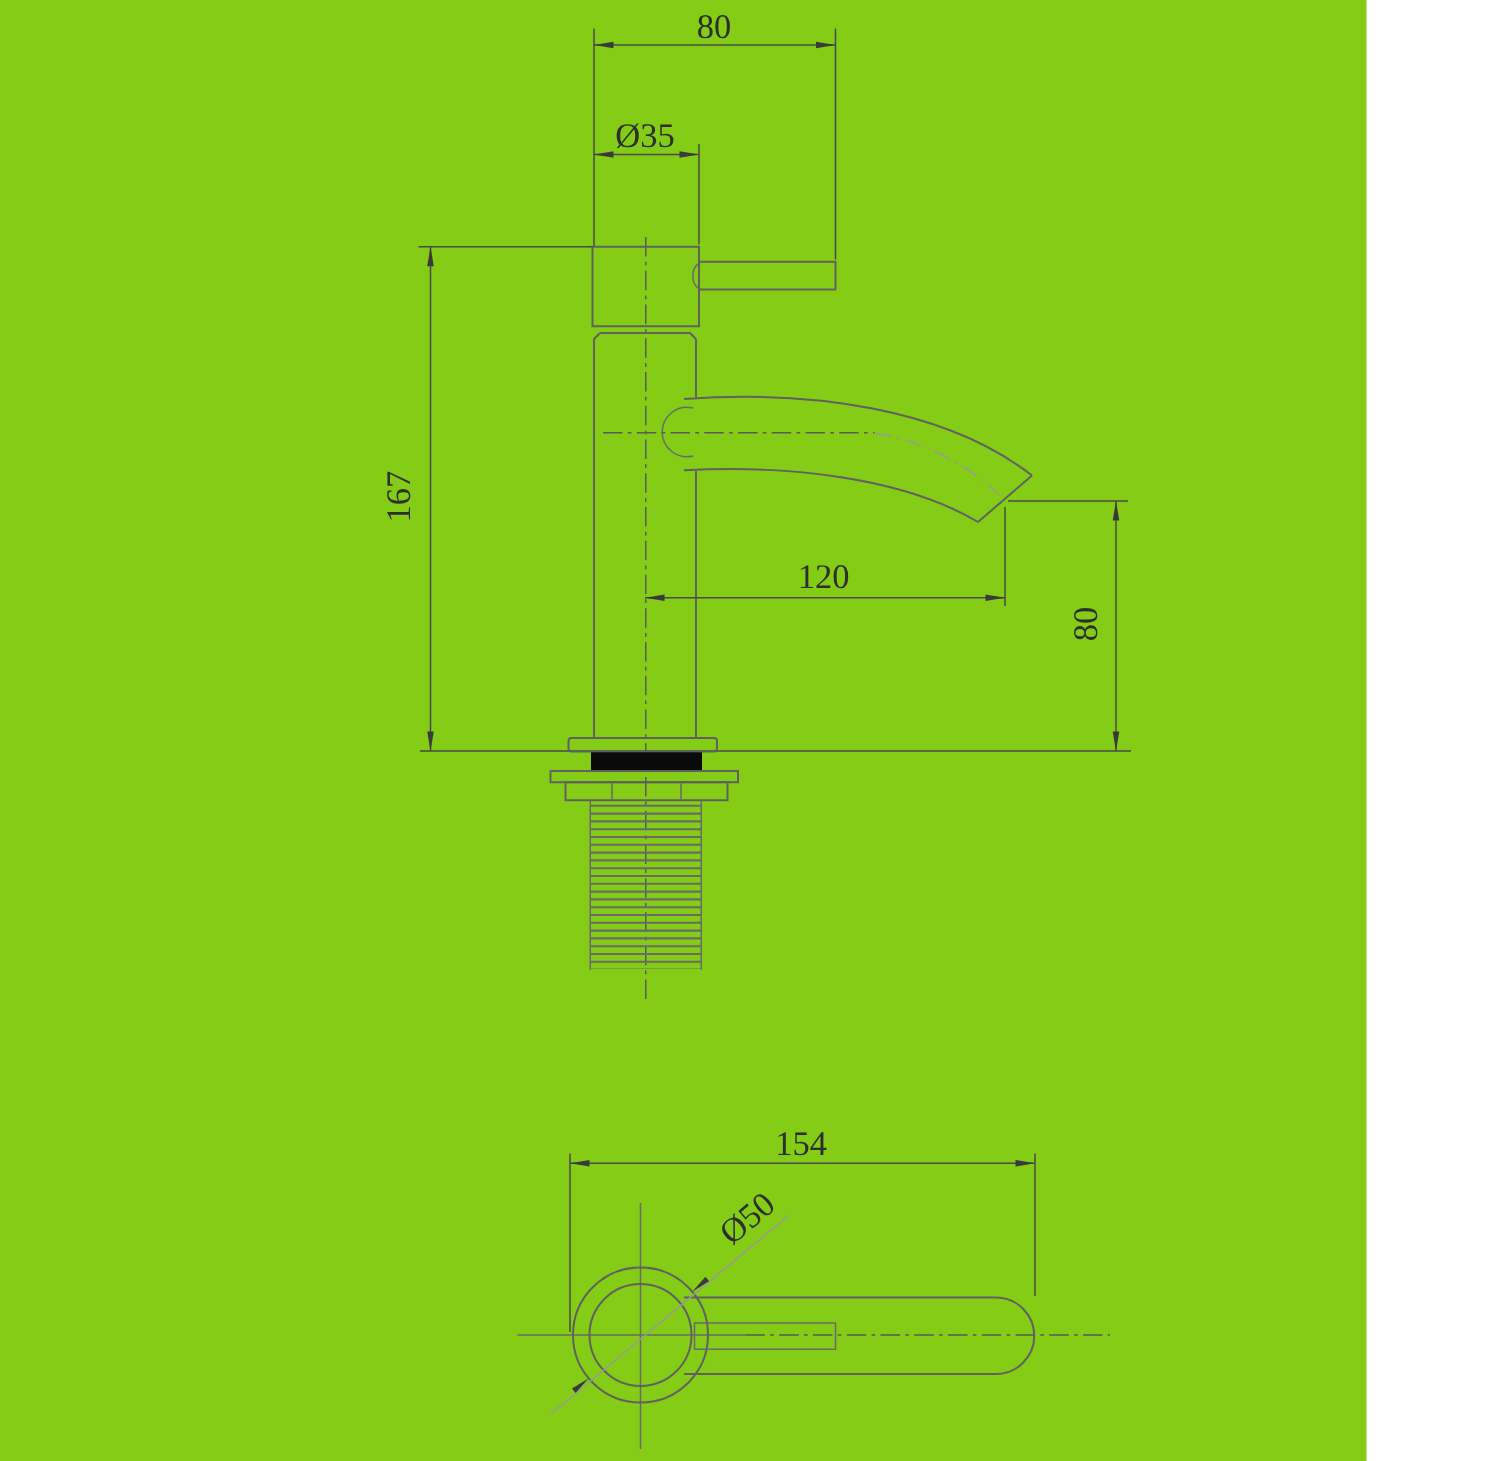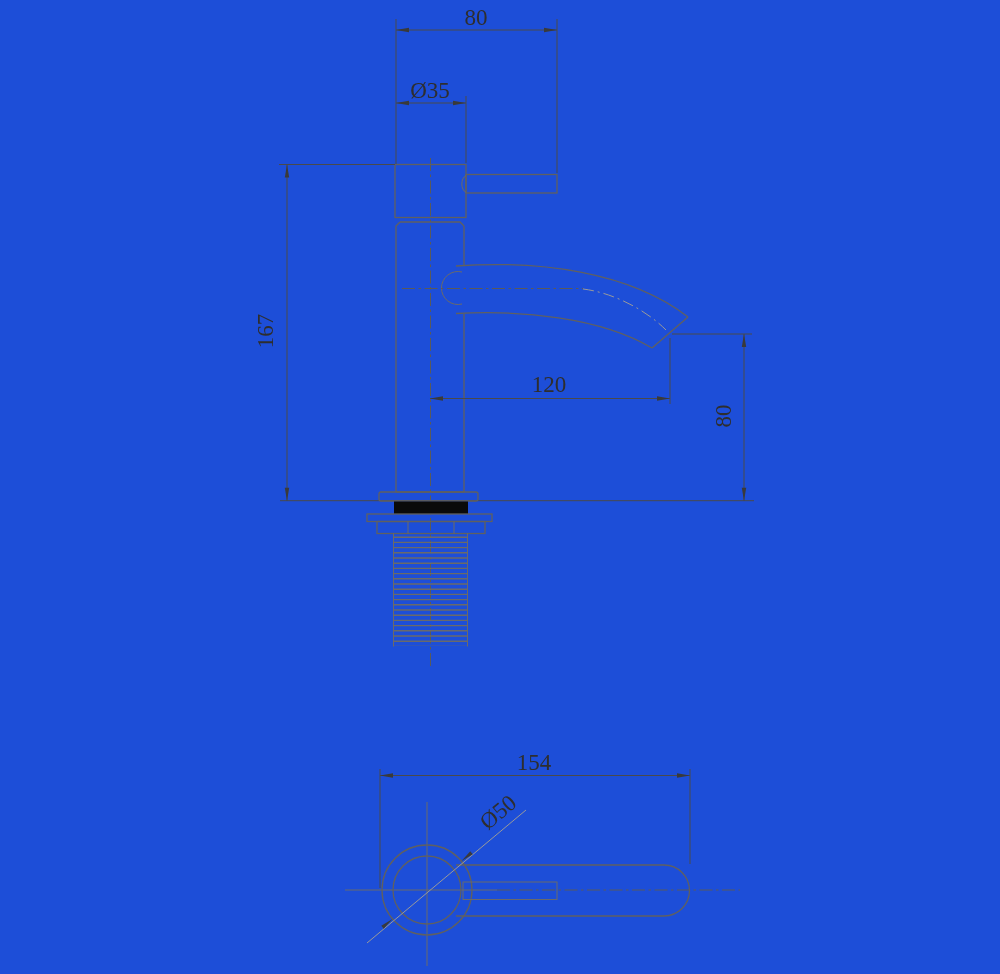--- a/index.html
+++ b/index.html
@@ -1,16 +1,16 @@
 <!DOCTYPE html>
 <html><head>
 <meta charset="utf-8">
 <style>
   html,body{margin:0;padding:0;background:#fff;}
-  .canvas{position:relative;width:1000px;height:974px;background:#1d4ed8;overflow:hidden;
+  .canvas{position:relative;width:911px;height:974px;background:#84cc16;overflow:hidden;
           font-family:"Liberation Serif", serif;text-decoration:underline;}
   svg{display:block;}
   text{fill:#2e2e2e;font-family:"Liberation Serif", serif;font-size:23px;}
   .obj{stroke:#606060;stroke-width:1.3;fill:none;}
   .objthin{stroke:#6a6a6a;stroke-width:1;fill:none;}
   .dim{stroke:#4a4a4a;stroke-width:1;fill:none;}
   .cl{stroke:#5a5a5a;stroke-width:1;fill:none;stroke-dasharray:13 3.5 2.5 3.5;}
   .lt{stroke:#9a9a9a;stroke-width:1;fill:none;}
   .ltdash{stroke:#9a9a9a;stroke-width:1;fill:none;stroke-dasharray:11 4 2 4;}
   .arr{fill:#3a3a3a;stroke:none;}

